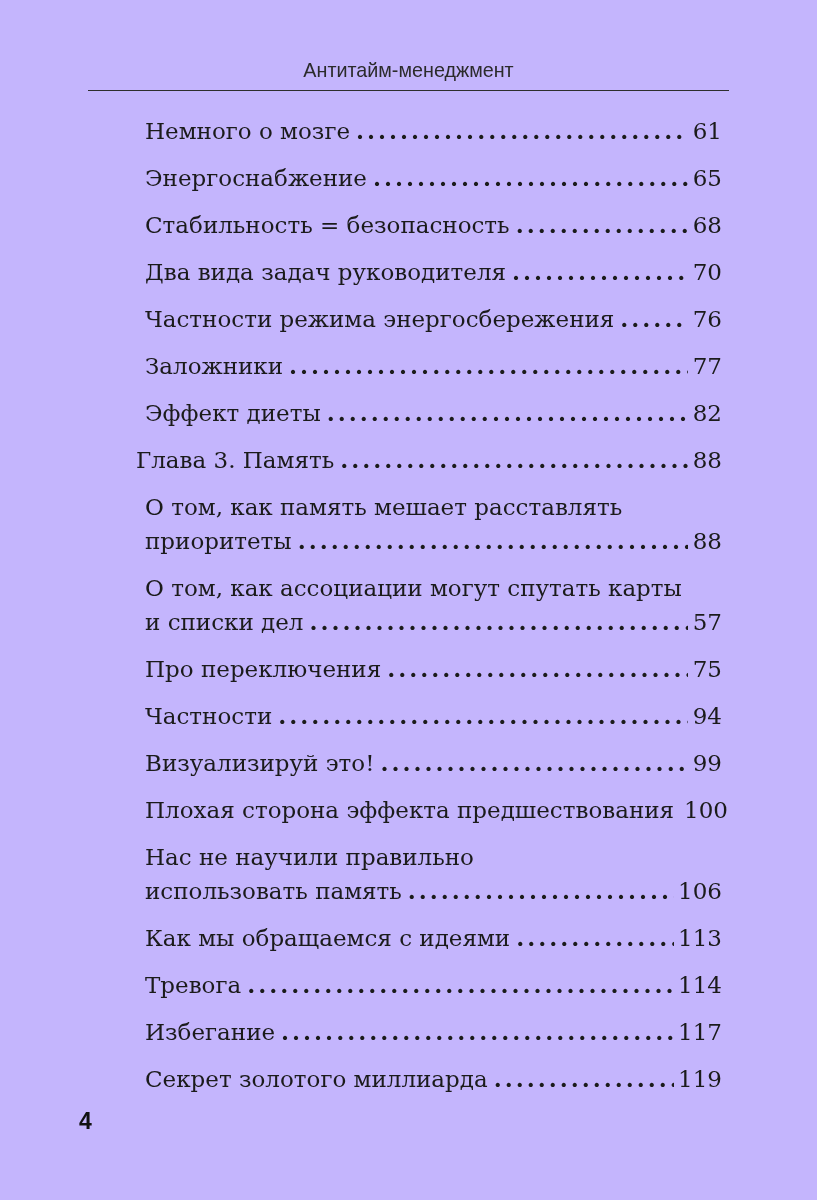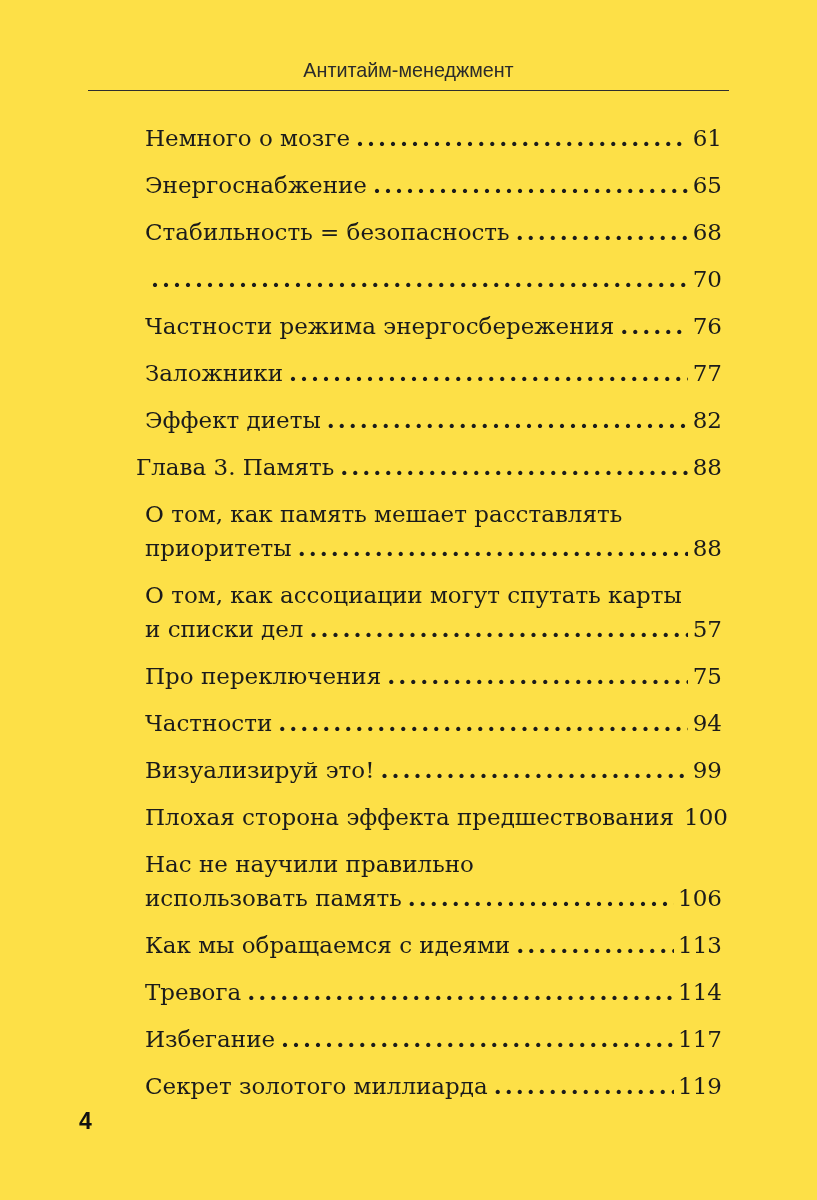--- a/index.html
+++ b/index.html
@@ -1,21 +1,21 @@
 <!DOCTYPE html>
 <html><head>
 <meta charset="utf-8">
 <style>
   html, body { margin: 0; padding: 0; background: #e8e8e8; }
   .page {
     position: relative;
     width: 817px;
     height: 1200px;
     margin: 0 auto;
-    background: #fde047;
+    background: #c4b5fd;
     overflow: hidden;
     color: #1b1b1b;
   }
 
   
   .running-header {
     position: absolute;
     top: 58px;
     left: 0;
     width: 100%;
@@ -29,21 +29,21 @@
     position: absolute;
     top: 90px;
     left: 88px;
     width: 641px;
     border-top: 1.6px solid #2e2e2e;
   }
 
   
   .toc {
     position: absolute;
-    top: 121px;
+    top: 114px;
     left: 120px;
     width: 602px;
     font-family: "DejaVu Serif", "Liberation Serif", serif;
     font-size: 23px;
     line-height: 34px;
   }
   .toc-entry { margin-bottom: 13px; }
   .toc-entry.level-section { margin-left: 25px; }
   .toc-entry.level-chapter { margin-left: 16px; margin-top: 5px; }
   .toc-wrap-line { white-space: nowrap; }
@@ -112,20 +112,21 @@
       <div class="toc-row">
         <span class="toc-title">Стабильность = безопасность</span>
         <span class="toc-leader"></span>
         <span class="toc-page">68</span>
       </div>
     </div>
 
     <div class="toc-entry level-section">
 
       <div class="toc-row">
+        <span class="toc-title">Два вида задач руководителя</span>
         <span class="toc-leader"></span>
         <span class="toc-page">70</span>
       </div>
     </div>
 
     <div class="toc-entry level-section">
 
       <div class="toc-row">
         <span class="toc-title">Частности режима энергосбережения</span>
         <span class="toc-leader"></span>

